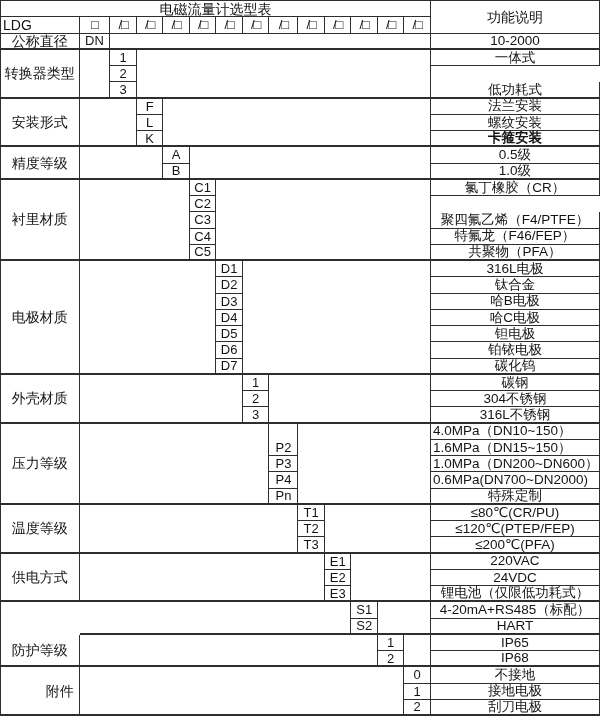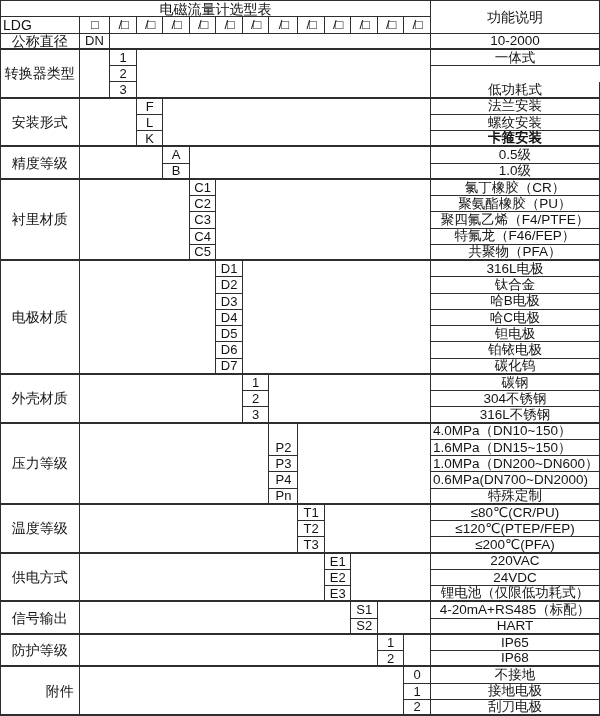--- a/index.html
+++ b/index.html
@@ -73,21 +73,20 @@
     <div class="cell code" style="grid-area: 10 / 5;">A</div>
     <div class="cell desc" style="grid-area: 10 / 15;">0.5级</div>
     <div class="cell code gb" style="grid-area: 11 / 5;">B</div>
     <div class="cell desc gb" style="grid-area: 11 / 15;">1.0级</div>
     <div class="cell gb" style="grid-area: 12 / 1 / 17;">衬里材质</div>
     <div class="cell gb" style="grid-area: 12 / 2 / 17 / 6;"></div>
     <div class="cell gb" style="grid-area: 12 / 7 / 17 / 15;"></div>
     <div class="cell code" style="grid-area: 12 / 6;">C1</div>
     <div class="cell desc" style="grid-area: 12 / 15;">氯丁橡胶（CR）</div>
     <div class="cell code" style="grid-area: 13 / 6;">C2</div>
-    <div class="cell desc" style="grid-area: 13 / 15;">聚氨酯橡胶（PU）</div>
     <div class="cell code" style="grid-area: 14 / 6;">C3</div>
     <div class="cell desc" style="grid-area: 14 / 15;">聚四氟乙烯（F4/PTFE）</div>
     <div class="cell code" style="grid-area: 15 / 6;">C4</div>
     <div class="cell desc" style="grid-area: 15 / 15;">特氟龙（F46/FEP）</div>
     <div class="cell code gb" style="grid-area: 16 / 6;">C5</div>
     <div class="cell desc gb" style="grid-area: 16 / 15;">共聚物（PFA）</div>
     <div class="cell gb" style="grid-area: 17 / 1 / 24;">电极材质</div>
     <div class="cell gb" style="grid-area: 17 / 2 / 24 / 7;"></div>
     <div class="cell gb" style="grid-area: 17 / 8 / 24 / 15;"></div>
     <div class="cell code" style="grid-area: 17 / 7;">D1</div>
@@ -137,21 +136,20 @@
     <div class="cell desc gb" style="grid-area: 34 / 15;">≤200℃(PFA)</div>
     <div class="cell gb" style="grid-area: 35 / 1 / 38;">供电方式</div>
     <div class="cell gb" style="grid-area: 35 / 2 / 38 / 11;"></div>
     <div class="cell gb" style="grid-area: 35 / 12 / 38 / 15;"></div>
     <div class="cell code" style="grid-area: 35 / 11;">E1</div>
     <div class="cell desc" style="grid-area: 35 / 15;">220VAC</div>
     <div class="cell code" style="grid-area: 36 / 11;">E2</div>
     <div class="cell desc" style="grid-area: 36 / 15;">24VDC</div>
     <div class="cell code gb" style="grid-area: 37 / 11;">E3</div>
     <div class="cell desc gb" style="grid-area: 37 / 15;">锂电池（仅限低功耗式）</div>
-    <div class="cell gb" style="grid-area: 38 / 1 / 40;">信号输出</div>
     <div class="cell gb" style="grid-area: 38 / 2 / 40 / 12;"></div>
     <div class="cell gb" style="grid-area: 38 / 13 / 40 / 15;"></div>
     <div class="cell code" style="grid-area: 38 / 12;">S1</div>
     <div class="cell desc" style="grid-area: 38 / 15;">4-20mA+RS485（标配）</div>
     <div class="cell code gb" style="grid-area: 39 / 12;">S2</div>
     <div class="cell desc gb" style="grid-area: 39 / 15;">HART</div>
     <div class="cell gb" style="grid-area: 40 / 1 / 42;">防护等级</div>
     <div class="cell gb" style="grid-area: 40 / 2 / 42 / 13;"></div>
     <div class="cell gb" style="grid-area: 40 / 14 / 42 / 15;"></div>
     <div class="cell code" style="grid-area: 40 / 13;">1</div>

